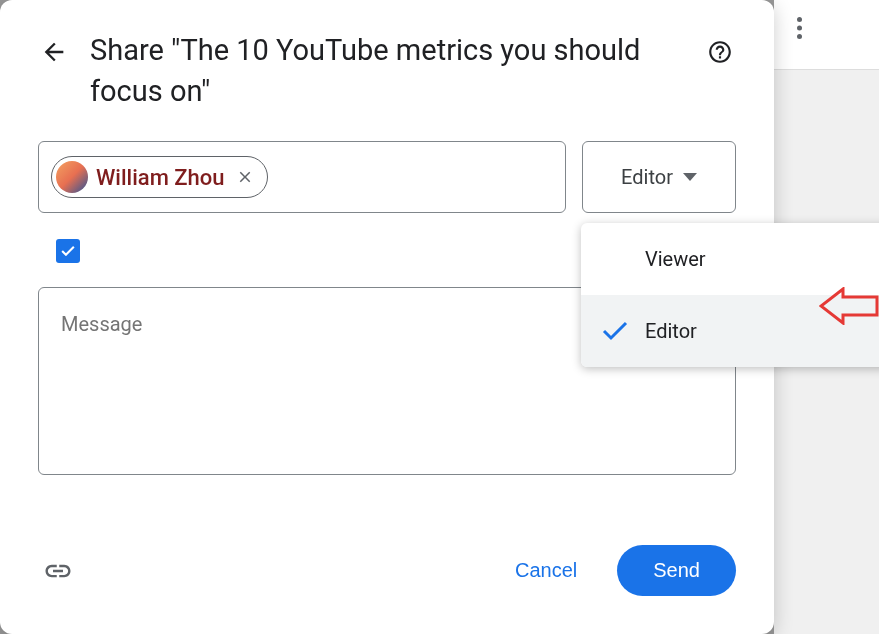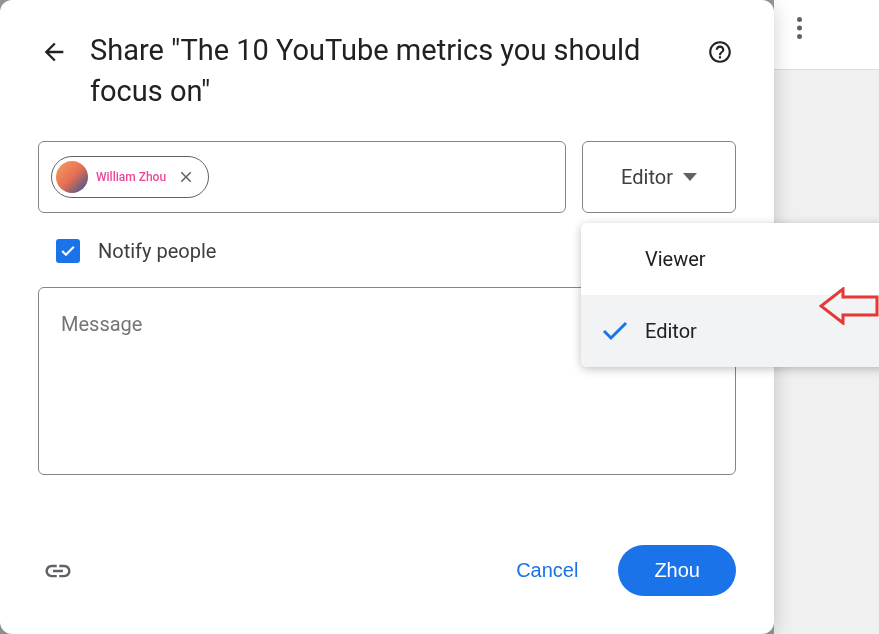--- a/index.html
+++ b/index.html
@@ -123,22 +123,22 @@
     }
     
     .avatar {
       width: 32px;
       height: 32px;
       border-radius: 50%;
       background: linear-gradient(135deg, #f4a261 0%, #e76f51 50%, #2a5298 100%);
     }
     
     .person-name {
-      font-size: 12px;
-      color: #ec4899;
+      font-size: 22px;
+      color: #7f1d1d;
       font-weight: 500;
     }
     
     .chip-close {
       width: 24px;
       height: 24px;
       display: flex;
       align-items: center;
       justify-content: center;
       cursor: pointer;
@@ -345,34 +345,33 @@
       <div class="dropdown-arrow"></div>
     </div>
   </div>
   
   <div class="notify-row">
     <div class="checkbox">
       <svg class="checkbox-check" width="16" height="12" viewBox="0 0 16 12">
         <path d="M1 6 L5.5 10.5 L15 1" stroke="#fff" stroke-width="2.5" fill="none"></path>
       </svg>
     </div>
-    <span class="notify-label">Notify people</span>
   </div>
   
   <textarea class="message-box" placeholder="Message" style=""></textarea>
   
   <div class="dialog-footer">
     <div class="link-icon">
       <svg width="30" height="30" viewBox="0 0 24 24">
         <path d="M3.9 12c0-1.71 1.39-3.1 3.1-3.1h4V7H7c-2.76 0-5 2.24-5 5s2.24 5 5 5h4v-1.9H7c-1.71 0-3.1-1.39-3.1-3.1zM8 13h8v-2H8v2zm9-6h-4v1.9h4c1.71 0 3.1 1.39 3.1 3.1s-1.39 3.1-3.1 3.1h-4V17h4c2.76 0 5-2.24 5-5s-2.24-5-5-5z" fill="#5f6368"></path>
       </svg>
     </div>
     <div class="footer-spacer"></div>
     <button class="cancel-btn">Cancel</button>
-    <button class="send-btn">Zhou</button>
+    <button class="send-btn">Send</button>
   </div>
   
 </div>
 
 <div class="dropdown-menu">
   <div class="dropdown-item">
     <span>Viewer</span>
   </div>
   <div class="dropdown-item selected">
     <div class="check-icon">

